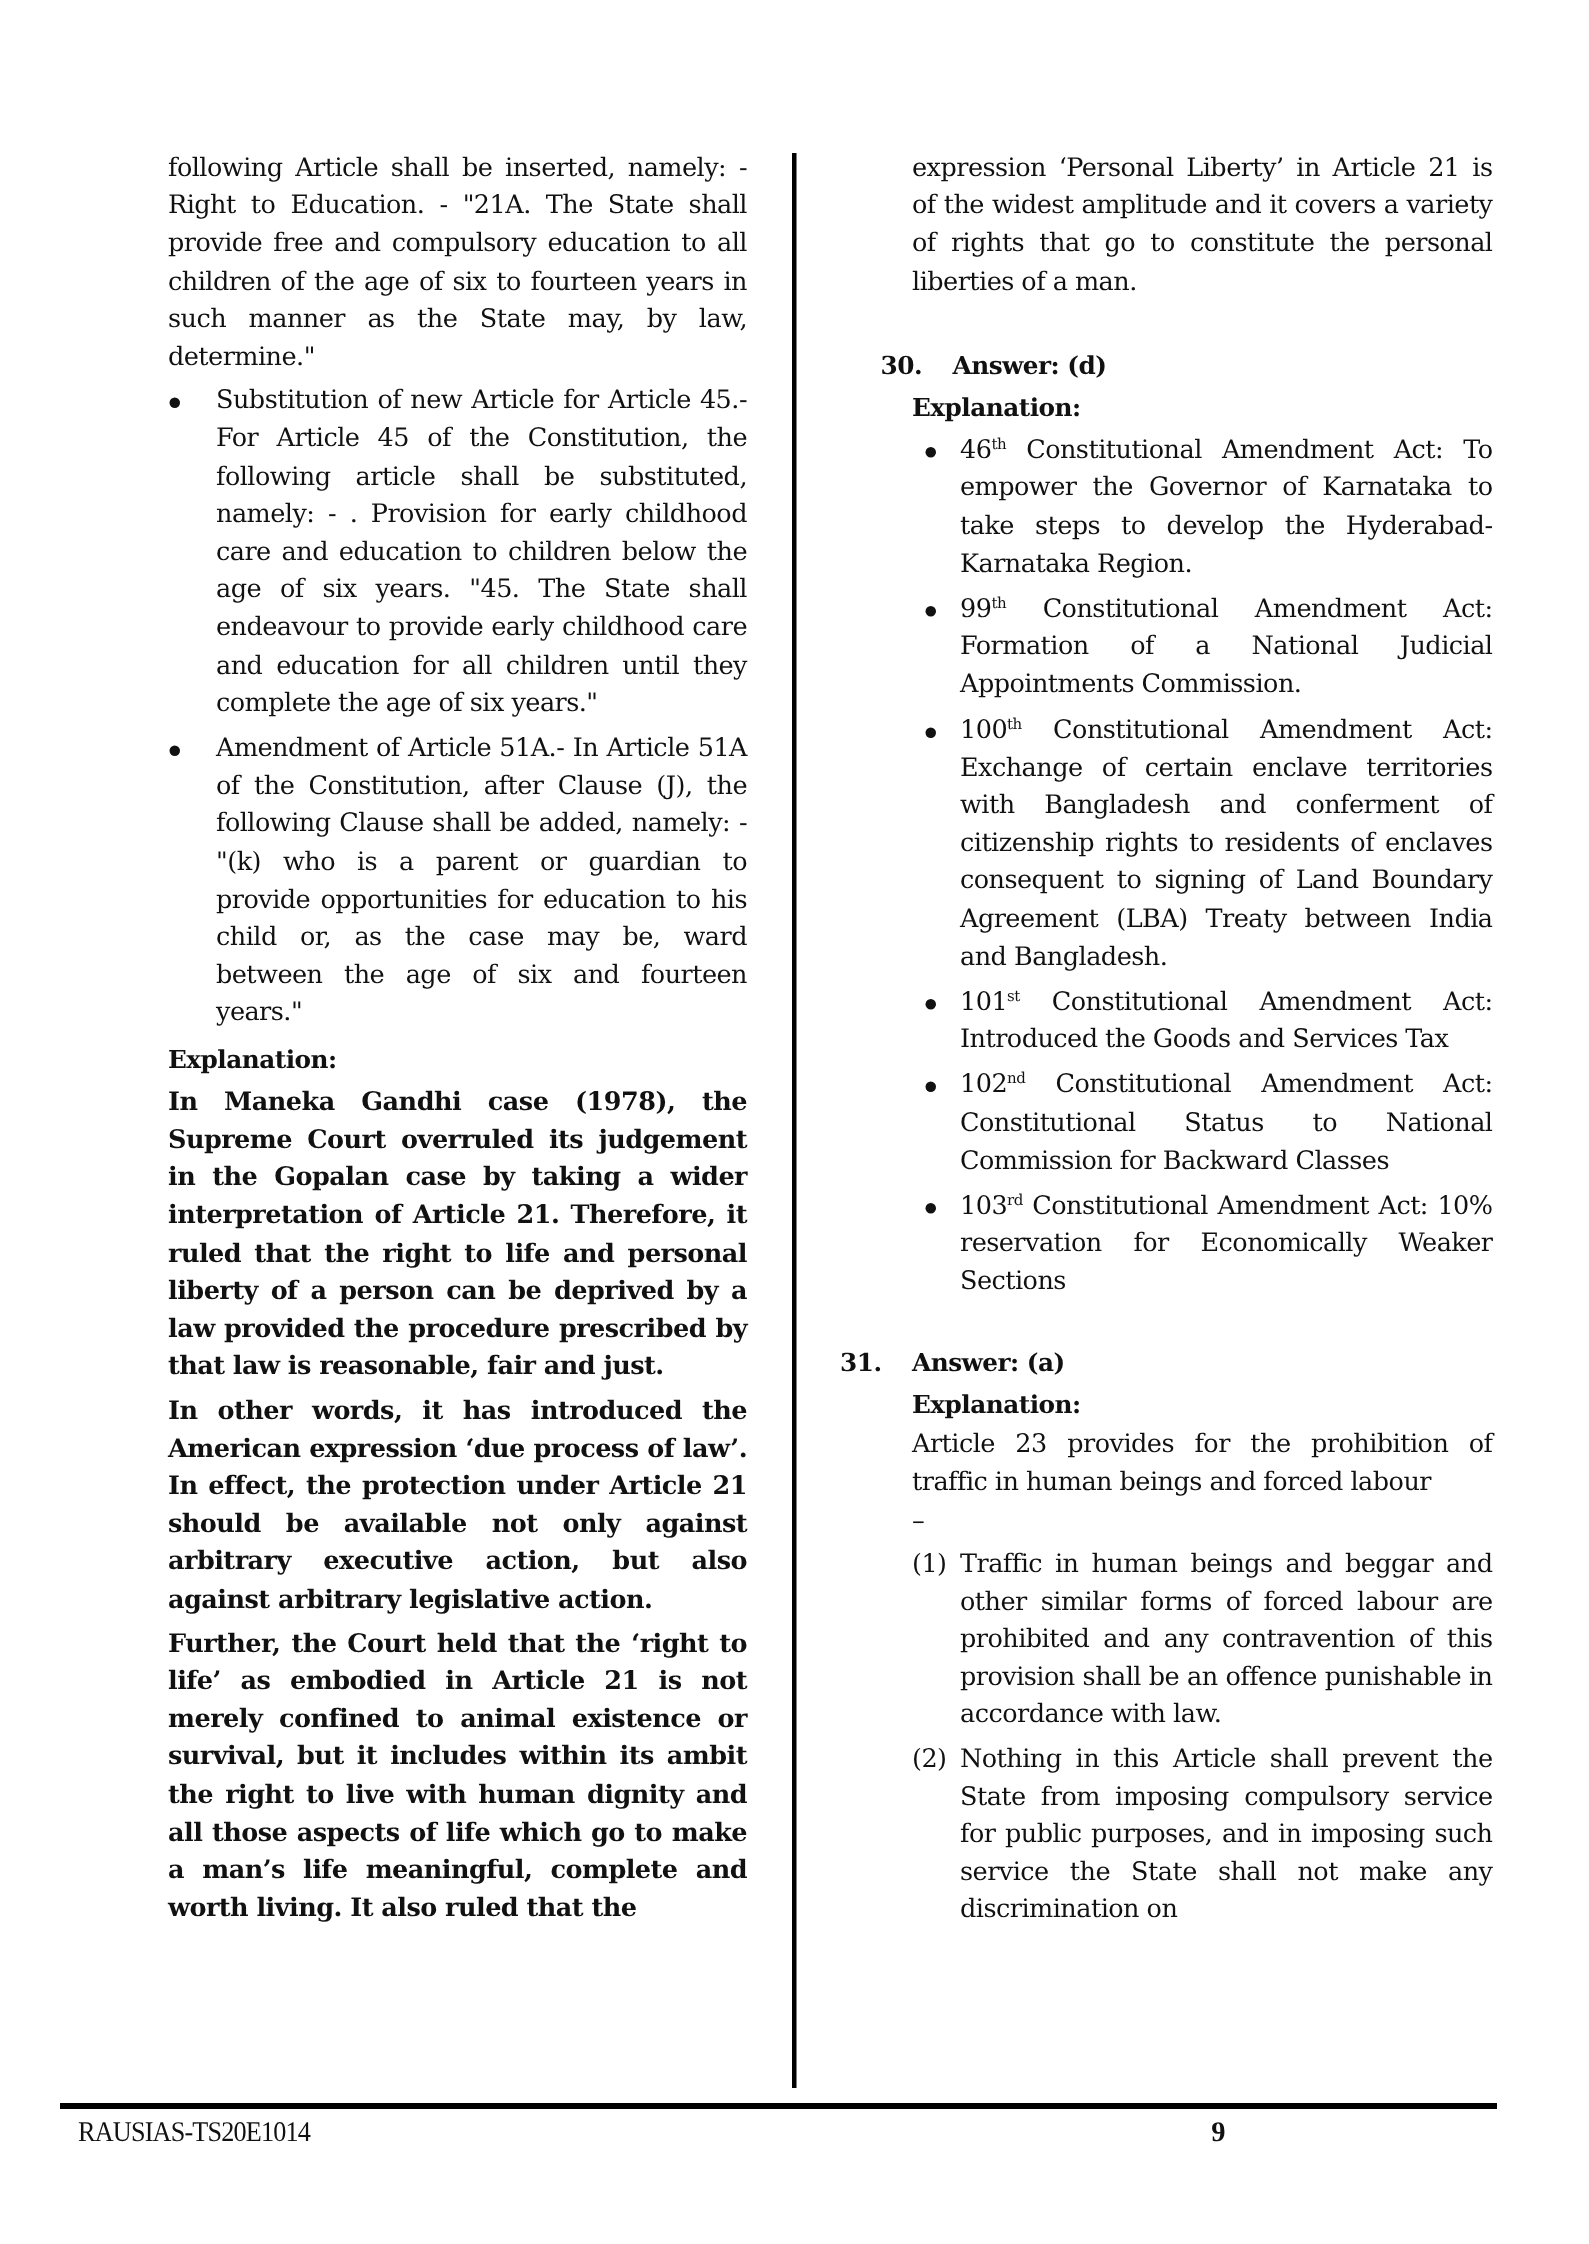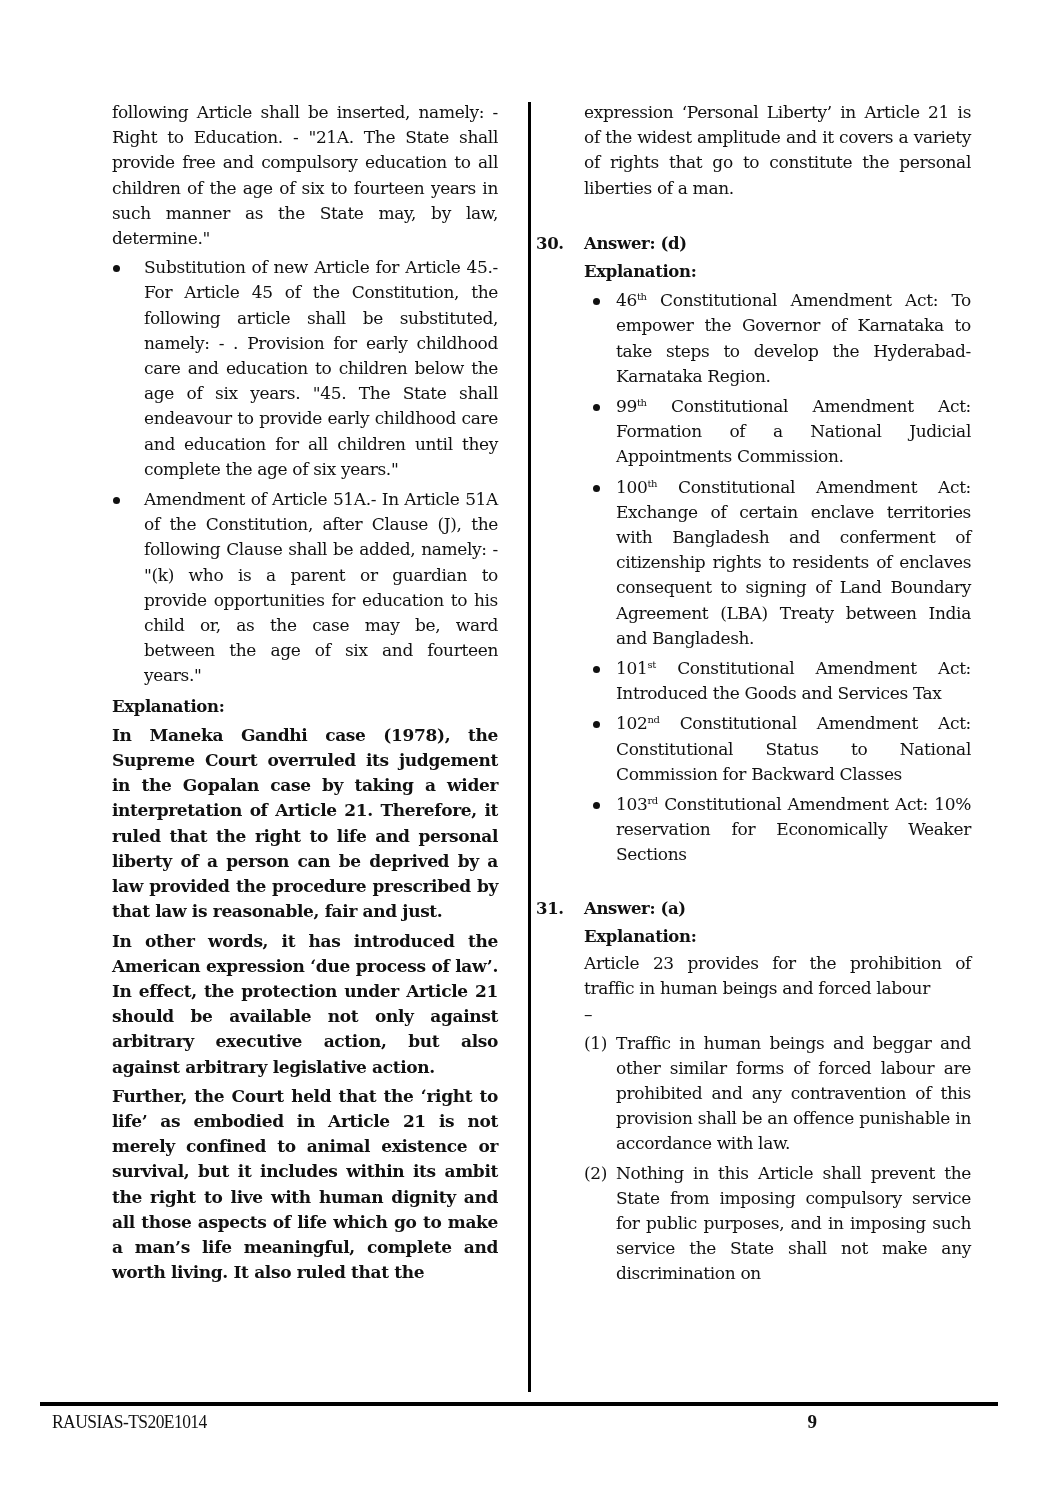--- a/index.html
+++ b/index.html
@@ -22,21 +22,21 @@
       height: 1496px;
     }
     .column {
       position: absolute;
       top: 100px;
       font-size: 17px;
       line-height: 25.2px;
       letter-spacing: -0.35px;
     }
     .col-left { left: 62px; width: 436px; }
-    .col-right { left: 536px; width: 435px; }
+    .col-right { left: 560px; width: 435px; }
 
     .divider-v {
       position: absolute;
       left: 528px;
       top: 102px;
       width: 3px;
       height: 1290px;
       background: #000;
     }
     .rule-h {
@@ -153,21 +153,21 @@
     <p class="para gap">In Maneka Gandhi case (1978), the Supreme Court overruled its judgement in the Gopalan case by taking a wider interpretation of Article 21. Therefore, it ruled that the right to life and personal liberty of a person can be deprived by a law provided the procedure prescribed by that law is reasonable, fair and just.</p>
     <p class="para gap">In other words, it has introduced the American expression ‘due process of law’. In effect, the protection under Article 21 should be available not only against arbitrary executive action, but also against arbitrary legislative action.</p>
     <p class="para gap">Further, the Court held that the ‘right to life’ as embodied in Article 21 is not merely confined to animal existence or survival, but it includes within its ambit the right to live with human dignity and all those aspects of life which go to make a man’s life meaningful, complete and worth living. It also ruled that the</p>
   </div>
 
   <div class="divider-v"></div>
 
   <div class="column col-right right">
     <p class="para">expression ‘Personal Liberty’ in Article 21 is of the widest amplitude and it covers a variety of rights that go to constitute the personal liberties of a man.</p>
 
-    <div class="q-head" style="margin-top:30px;">
+    <div class="q-head" style="margin-top:30px;margin-left:27px;">
       <span class="q-num">30.</span>
       <span>Answer: (d)</span>
     </div>
     <div class="q-expl">Explanation:</div>
 
     <ul class="bullets">
       <li class="bullet">
         <span class="dot"></span>
         <span>46</span><sup>th</sup><span> Constitutional Amendment Act:</span><span> To empower the Governor of Karnataka to take steps to develop the Hyderabad-Karnataka Region.</span>
       </li>

